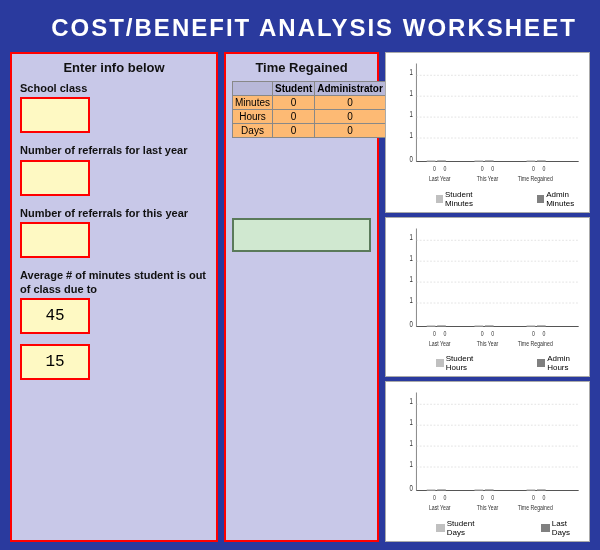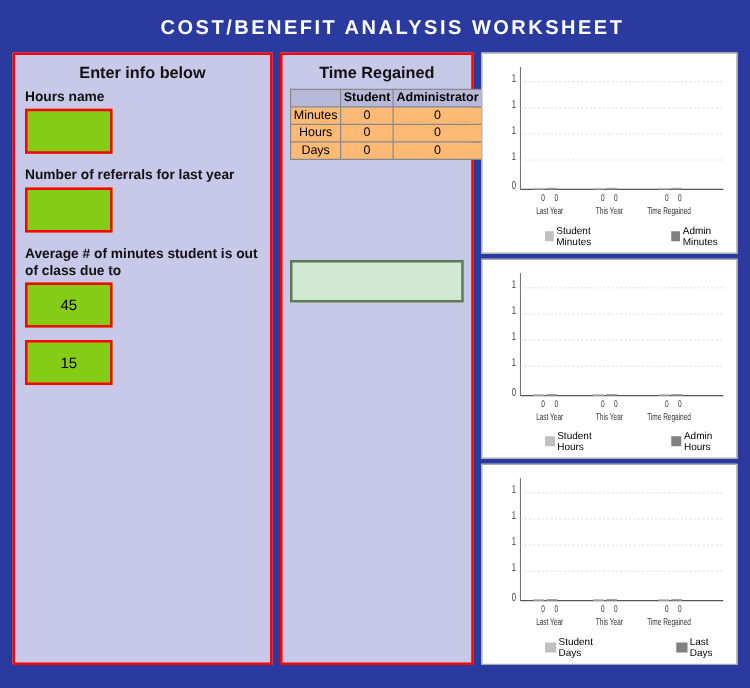--- a/index.html
+++ b/index.html
@@ -6,21 +6,21 @@
     body {
       width: 600px;
       height: 550px;
       background-color: #2a3a9e;
       font-family: Arial, sans-serif;
       overflow: hidden;
     }
     .title {
       text-align: center;
       color: white;
-      font-size: 16px;
+      font-size: 24px;
       font-weight: bold;
       padding: 14px 0 10px 0;
       letter-spacing: 2px;
       margin-left: 28px;
     }
     .main-container {
       display: flex;
       flex-direction: row;
       margin: 0 10px;
       gap: 6px;
@@ -45,27 +45,28 @@
     }
     .field-label {
       font-size: 11px;
       font-weight: bold;
       color: #111;
       margin-bottom: 2px;
       line-height: 1.3;
     }
     .field-input {
       border: 2px solid red;
-      background: #84cc16;
+      background: #fef9c3;
       width: 70px;
       height: 36px;
       display: block;
-      font-size: 12px;
+      font-size: 16px;
       text-align: center;
       outline: none;
+      font-family: Liberation Mono, monospace;
     }
     .middle-panel {
       border: 2px solid red;
       background: #c8c8e8;
       width: 155px;
       flex-shrink: 0;
       padding: 6px 6px;
     }
     .middle-panel-title {
       text-align: center;
@@ -146,29 +147,33 @@
 <body>
 
 <div class="title">COST/BENEFIT ANALYSIS WORKSHEET</div>
 
 <div class="main-container">
 
   <div class="left-panel">
     <div class="left-panel-title">Enter info below</div>
 
     <div class="field-row">
-      <div class="field-label">Hours name</div>
+      <div class="field-label">School class</div>
       <input class="field-input" type="text" value="" style="">
     </div>
 
     <div class="field-row">
       <div class="field-label">Number of referrals for last year</div>
       <input class="field-input" type="text" value="" style="">
     </div>
 
+    <div class="field-row">
+      <div class="field-label">Number of referrals for this year</div>
+      <input class="field-input" type="text" value="" style="">
+    </div>
 
     <div class="field-row">
       <div class="field-label">Average # of minutes student is out of class due to</div>
       <input class="field-input" type="text" value="45" style="">
     </div>
 
     <div class="field-row">
       <input class="field-input" type="text" value="15" style="">
     </div>
   </div>

